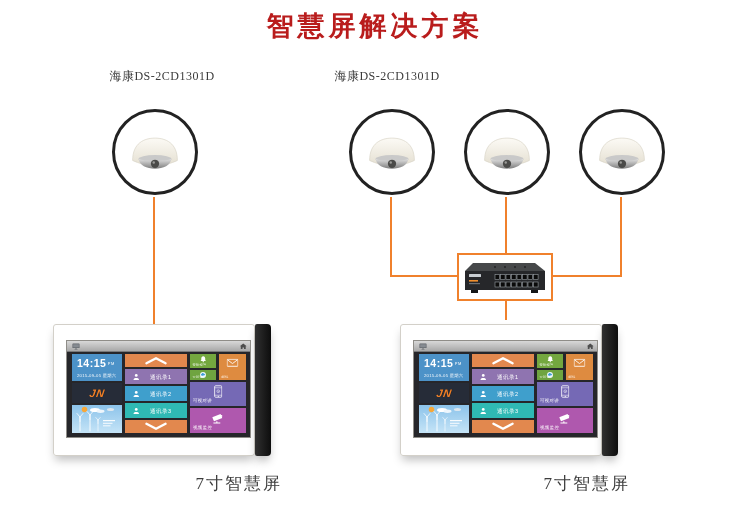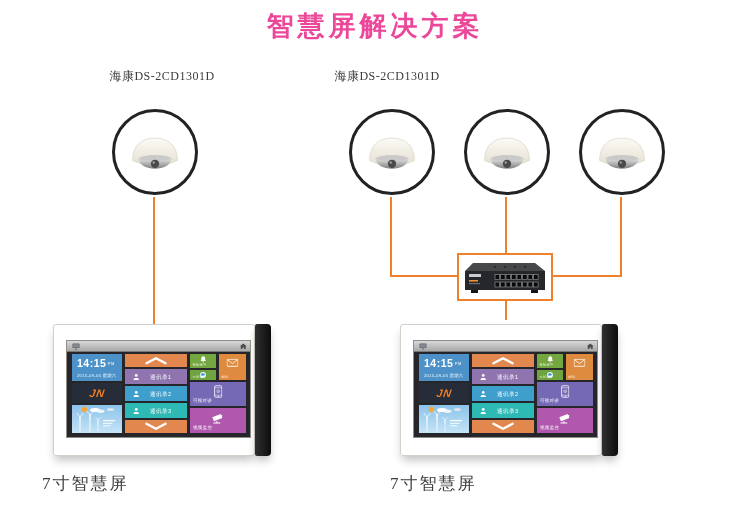--- a/index.html
+++ b/index.html
@@ -1,21 +1,21 @@
 <!DOCTYPE html>
 <html><head>
 <meta charset="utf-8">
 <style>
   * { margin:0; padding:0; box-sizing:border-box; }
   html,body { background:#ffffff; font-family:"Liberation Sans", sans-serif; }
   #stage { position:relative; width:750px; height:517px; margin:0 auto; background:#ffffff; overflow:hidden; }
 
   
   .title { position:absolute; top:8px; left:0; width:100%; text-align:center;
-           font-size:27px; font-weight:bold; letter-spacing:4px; color:#ec4899; }
+           font-size:27px; font-weight:bold; letter-spacing:4px; color:#b91c1c; }
 
   
   .cam-label { position:absolute; top:68px; width:160px; text-align:center;
                font-family:"Liberation Serif", serif; font-size:12px; color:#3a3a3a; letter-spacing:0.5px; }
   #label-left  { left:82px; }
   #label-hik2  { left:307px; }
   #label-dahua { left:440px; }
 
   
   .cam-circle { position:absolute; width:86px; height:86px; border:3px solid #222;
@@ -96,21 +96,21 @@
   .tiny-label { position:absolute; left:5px; bottom:2px; font-size:6.5px; opacity:0.95; letter-spacing:0.5px; }
   .small-label { position:absolute; left:6px; bottom:4px; font-size:9px; opacity:0.95; letter-spacing:0.5px; }
   .t-bell svg  { display:block; width:15px; height:15px; margin:3px auto 0; }
   .t-cloud svg { display:block; width:14px; height:14px; margin:3px auto 0; }
   .t-mail svg  { display:block; width:24px; height:17px; margin:9px auto 0; }
   .t-phone svg { display:block; width:17px; height:26px; margin:6px auto 0; }
   .t-cctv svg  { display:block; width:30px; height:24px; margin:9px auto 0; }
   .t-weather svg.scene { width:100%; height:100%; display:block; }
 
   
-  .caption { position:absolute; top:472px; width:240px; text-align:left;
+  .caption { position:absolute; top:472px; width:240px; text-align:right;
              font-family:"Liberation Serif", serif; font-size:17px; color:#3d3d3d; letter-spacing:2px; }
   #caption-left  { left:42px; }
   #caption-right { left:390px; }
 </style>
 </head>
 <body>
 
 <svg width="0" height="0" style="position:absolute" aria-hidden="true">
   <defs>
     <linearGradient id="gradCap" x1="0" y1="0" x2="0" y2="1">

